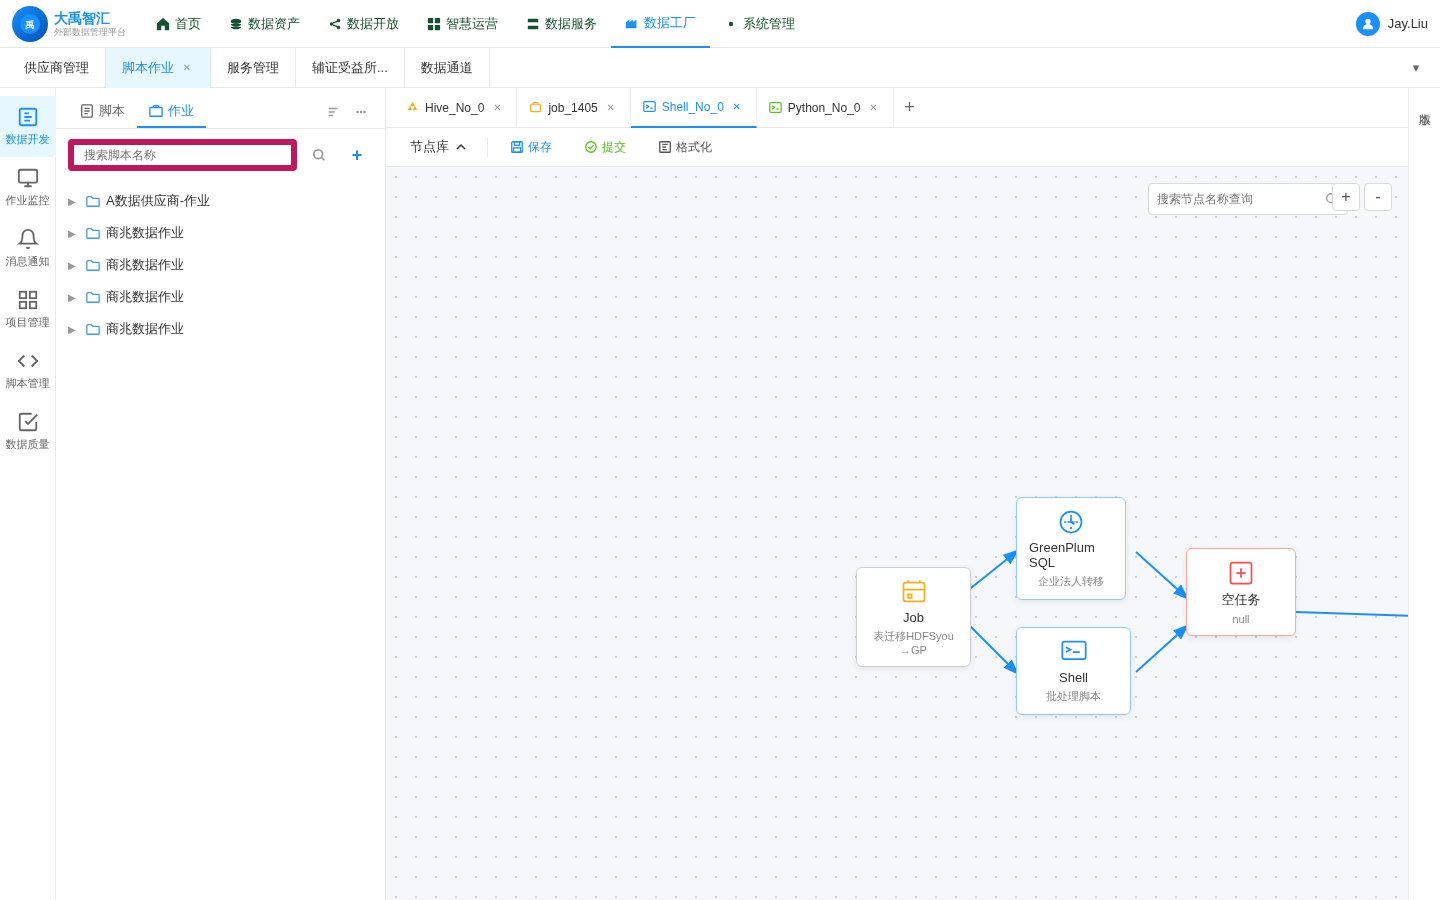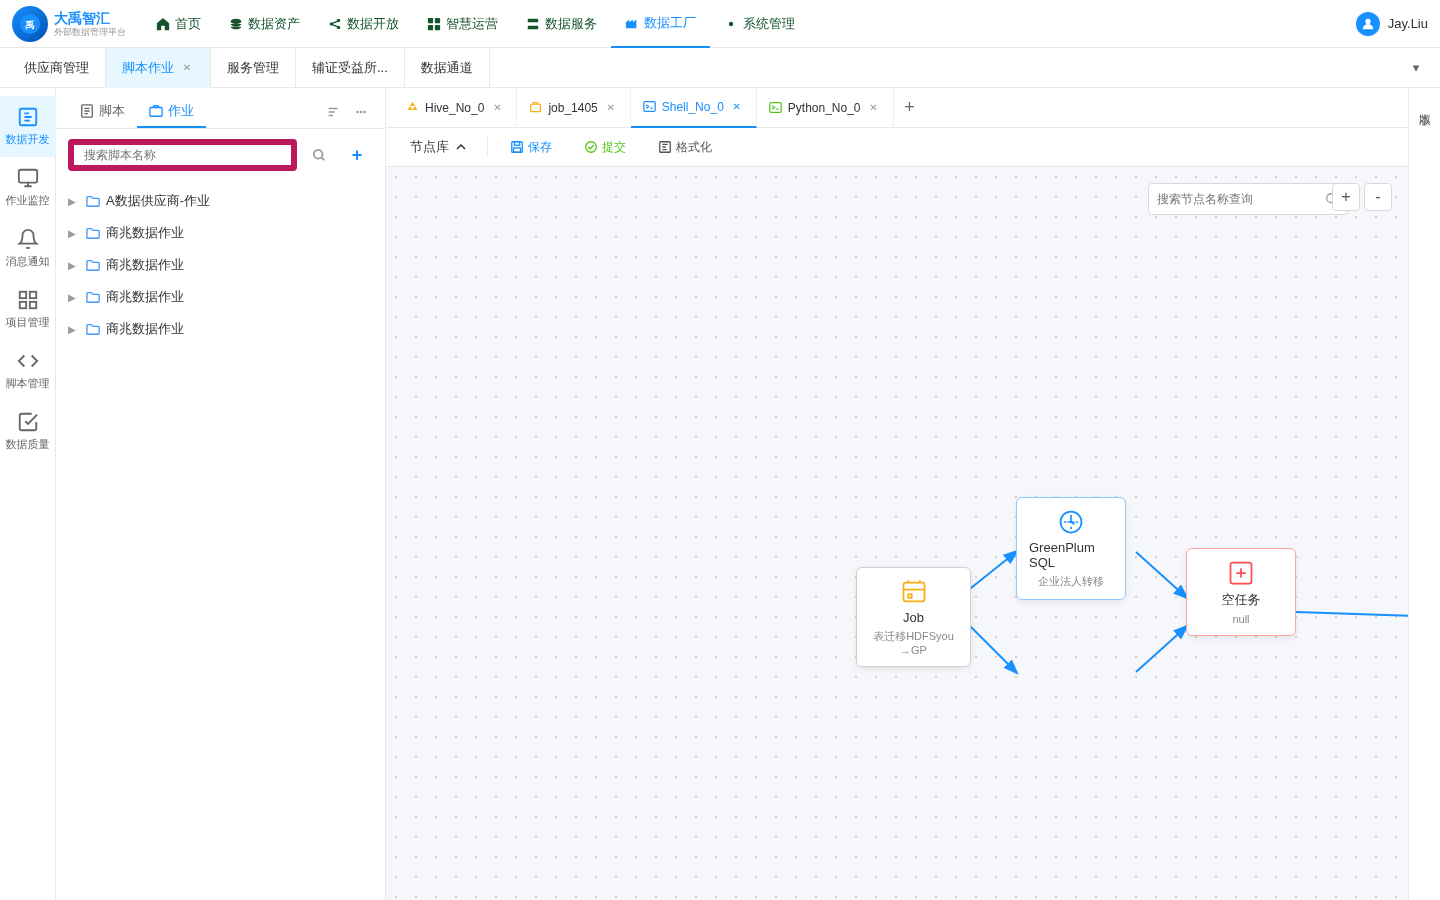--- a/index.html
+++ b/index.html
@@ -675,20 +675,28 @@
       <div class="flow-node" style="left: 630px; top: 330px; width: 108px; border-color: #91caff;">
         <svg width="28" height="28" viewBox="0 0 24 24" fill="none" stroke="#1890ff" stroke-width="1.5">
           <circle cx="12" cy="12" r="9"></circle>
           <path d="M12 8v4l3 2"></path>
           <path d="M9 12h6M12 6v2M12 16v2M6 12h2M16 12h2"></path>
         </svg>
         <span style="font-size:13px;font-weight:500;color:#333;">GreenPlum SQL</span>
         <span style="font-size:11px;color:#888;">企业法人转移</span>
       </div>
 
+      <div class="flow-node" style="left: 630px; top: 460px; width: 115px; border-color: #91caff;">
+        <svg width="28" height="28" viewBox="0 0 24 24" fill="none" stroke="#1890ff" stroke-width="1.5">
+          <rect x="2" y="3" width="20" height="15" rx="2"></rect>
+          <path d="M5 8l4 2-4 2M11 12h6"></path>
+        </svg>
+        <span style="font-size:13px;font-weight:500;color:#333;">Shell</span>
+        <span style="font-size:11px;color:#888;">批处理脚本</span>
+      </div>
 
       <div class="flow-node" style="left: 800px; top: 381px; width: 110px; border-color: #ffa39e;">
         <svg width="28" height="28" viewBox="0 0 24 24" fill="none" stroke="#ff4d4f" stroke-width="1.5">
           <rect x="3" y="3" width="18" height="18" rx="2"></rect>
           <path d="M8 12h8M12 8v8"></path>
         </svg>
         <span style="font-size:13px;font-weight:500;color:#333;">空任务</span>
         <span style="font-size:11px;color:#888;">null</span>
       </div>
 

